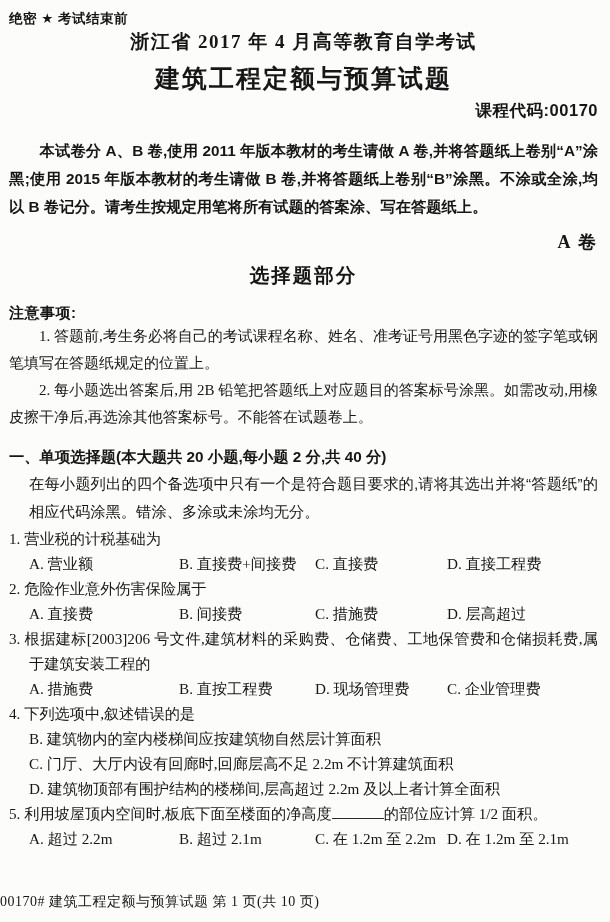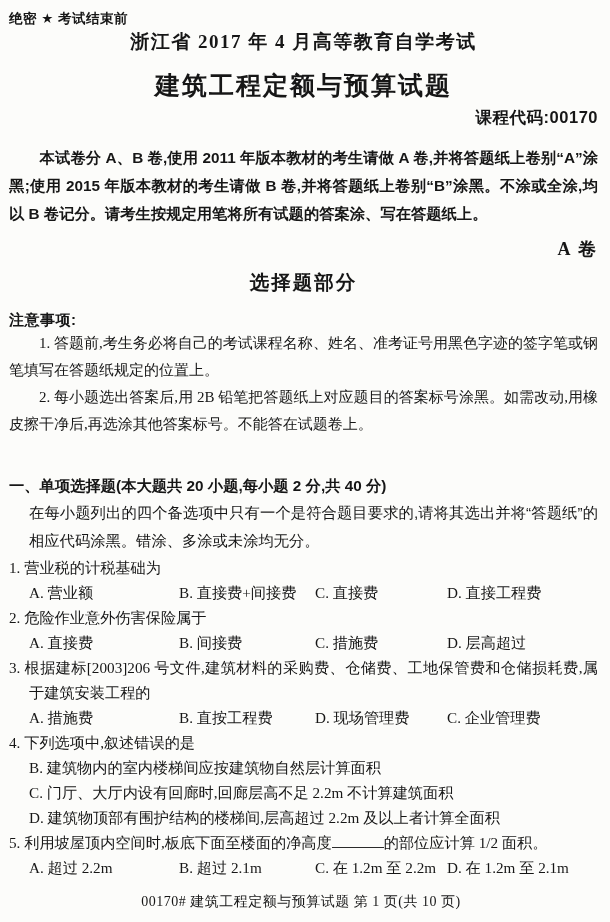--- a/index.html
+++ b/index.html
@@ -7,46 +7,46 @@
   body { width:610px; height:922px; margin:0 auto; position:relative; overflow:hidden;
          background:#fcfcfa; color:#161616;
          font-family:"Liberation Serif","DejaVu Serif",serif; font-size:15.2px; }
   .page { padding:10px 12px 0 9px; }
 
   .hei { font-family:"Liberation Sans","DejaVu Sans",sans-serif; }
 
   .security { font-weight:bold; font-size:13.5px; letter-spacing:.5px; }
 
   .session-title { text-align:center; font-size:19px; font-weight:600; letter-spacing:1.5px; margin-top:1px; }
-  .paper-title   { text-align:center; font-size:25px; font-weight:bold; letter-spacing:2px; margin-top:14px; }
+  .paper-title   { text-align:center; font-size:25px; font-weight:bold; letter-spacing:2px; margin-top:7px; }
   .course-code   { text-align:right; font-size:16.5px; font-weight:bold; margin-top:5px; letter-spacing:.5px; }
 
   .intro { margin-top:15px; font-weight:bold; font-size:15.3px; line-height:28px;
            text-indent:2em; text-align:justify; }
 
   .volume     { text-align:right; font-size:18px; font-weight:bold; margin-top:9px; letter-spacing:2px; }
   .part-title { text-align:center; font-size:19.5px; font-weight:bold; margin-top:8px; letter-spacing:2px; }
 
   .notes-heading { font-weight:bold; font-size:15px; margin-top:15px; letter-spacing:.5px; }
   .note { font-size:15px; line-height:27px; text-indent:2em; text-align:justify; }
 
-  .sec-heading { font-weight:bold; font-size:15.3px; margin-top:34px; line-height:27px; }
+  .sec-heading { font-weight:bold; font-size:15.3px; margin-top:12px; line-height:27px; }
   .sec-instruction { font-weight:normal; font-size:15.3px; line-height:28px;
                      padding-left:20px; text-align:justify; }
 
   .q        { line-height:25px; padding-left:20px; text-indent:-20px; text-align:justify; }
   .opt-row  { display:grid; grid-template-columns:150px 136px 132px 1fr;
               padding-left:20px; line-height:25px; }
   .opt-row span { white-space:nowrap; }
   .opt-stack div { padding-left:20px; line-height:25px; }
 
   .blank { display:inline-block; width:52px; height:13px;
            border-bottom:1.4px solid #2a2a2a; }
 
-  .footer { position:absolute; left:0; right:8px; bottom:11px; text-align:center;
+  .footer { position:absolute; left:0; right:8px; bottom:11px; 
             font-size:14px; letter-spacing:.5px; }
 </style>
 </head>
 <body>
 
 <div class="page">
 
   <div class="security hei">绝密 ★ 考试结束前</div>
 
   <div class="session-title">浙江省 2017 年 4 月高等教育自学考试</div>

